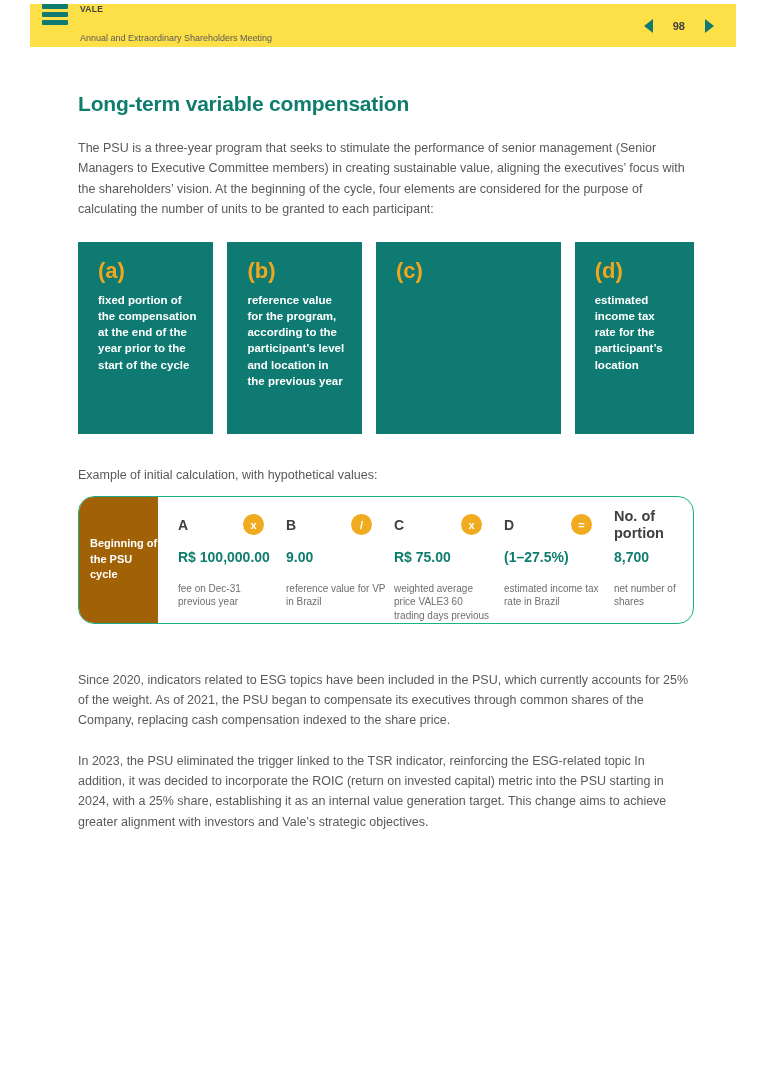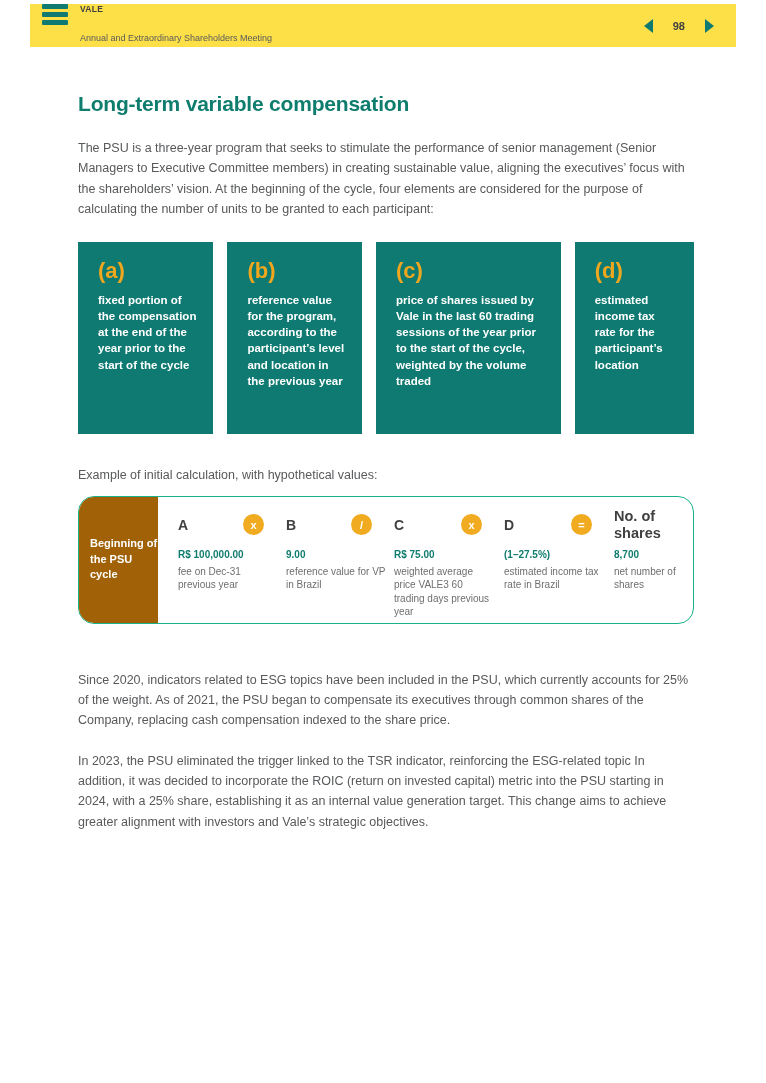--- a/index.html
+++ b/index.html
@@ -212,24 +212,24 @@
     color: #ffffff;
     font-size: 11px;
     font-weight: bold;
     display: flex;
     align-items: center;
     justify-content: center;
     margin-left: auto;
     margin-right: 14px;
   }
   .col-value {
-    font-size: 10px;
+    font-size: 14px;
     font-weight: bold;
     color: #0f7d6e;
-    margin-bottom: 5px;
+    margin-bottom: 17px;
   }
   .col-desc {
     font-size: 10px;
     line-height: 1.36;
     color: #6d6e70;
   }
 
   
   .tail {
     margin-top: 46px;
@@ -270,21 +270,20 @@
     <div class="card card-a">
       <div class="card-letter">(a)</div>
       <div class="card-text">fixed portion of the compensation at the end of the year prior to the start of the cycle</div>
     </div>
     <div class="card card-b">
       <div class="card-letter">(b)</div>
       <div class="card-text">reference value for the program, according to the participant’s level and location in the previous year</div>
     </div>
     <div class="card card-c">
       <div class="card-letter">(c)</div>
-      <div class="card-text">price of shares issued by Vale in the last 60 trading sessions of the year prior to the start of the cycle, weighted by the volume traded</div>
     </div>
     <div class="card card-d">
       <div class="card-letter">(d)</div>
       <div class="card-text">estimated income tax rate for the participant’s location</div>
     </div>
   </div>
 
   <div class="example-line">Example of initial calculation, with hypothetical values:</div>
 
   <div class="calcbox">
@@ -322,21 +321,21 @@
         <div class="col-head">
           <div class="col-letter">D</div>
           <div class="op">=</div>
         </div>
         <div class="col-value">(1–27.5%)</div>
         <div class="col-desc">estimated income tax rate in Brazil</div>
       </div>
 
       <div class="calc-col col-e">
         <div class="col-head">
-          <div class="col-letter big">No. of shares</div>
+          <div class="col-letter big">No. of portion</div>
         </div>
         <div class="col-value">8,700</div>
         <div class="col-desc">net number of shares</div>
       </div>
 
     </div>
   </div>
 
   <div class="tail">
     <p>Since 2020, indicators related to ESG topics have been included in the PSU, which currently accounts for 25% of the weight. As of 2021, the PSU began to compensate its executives through common shares of the Company, replacing cash compensation indexed to the share price.</p>

